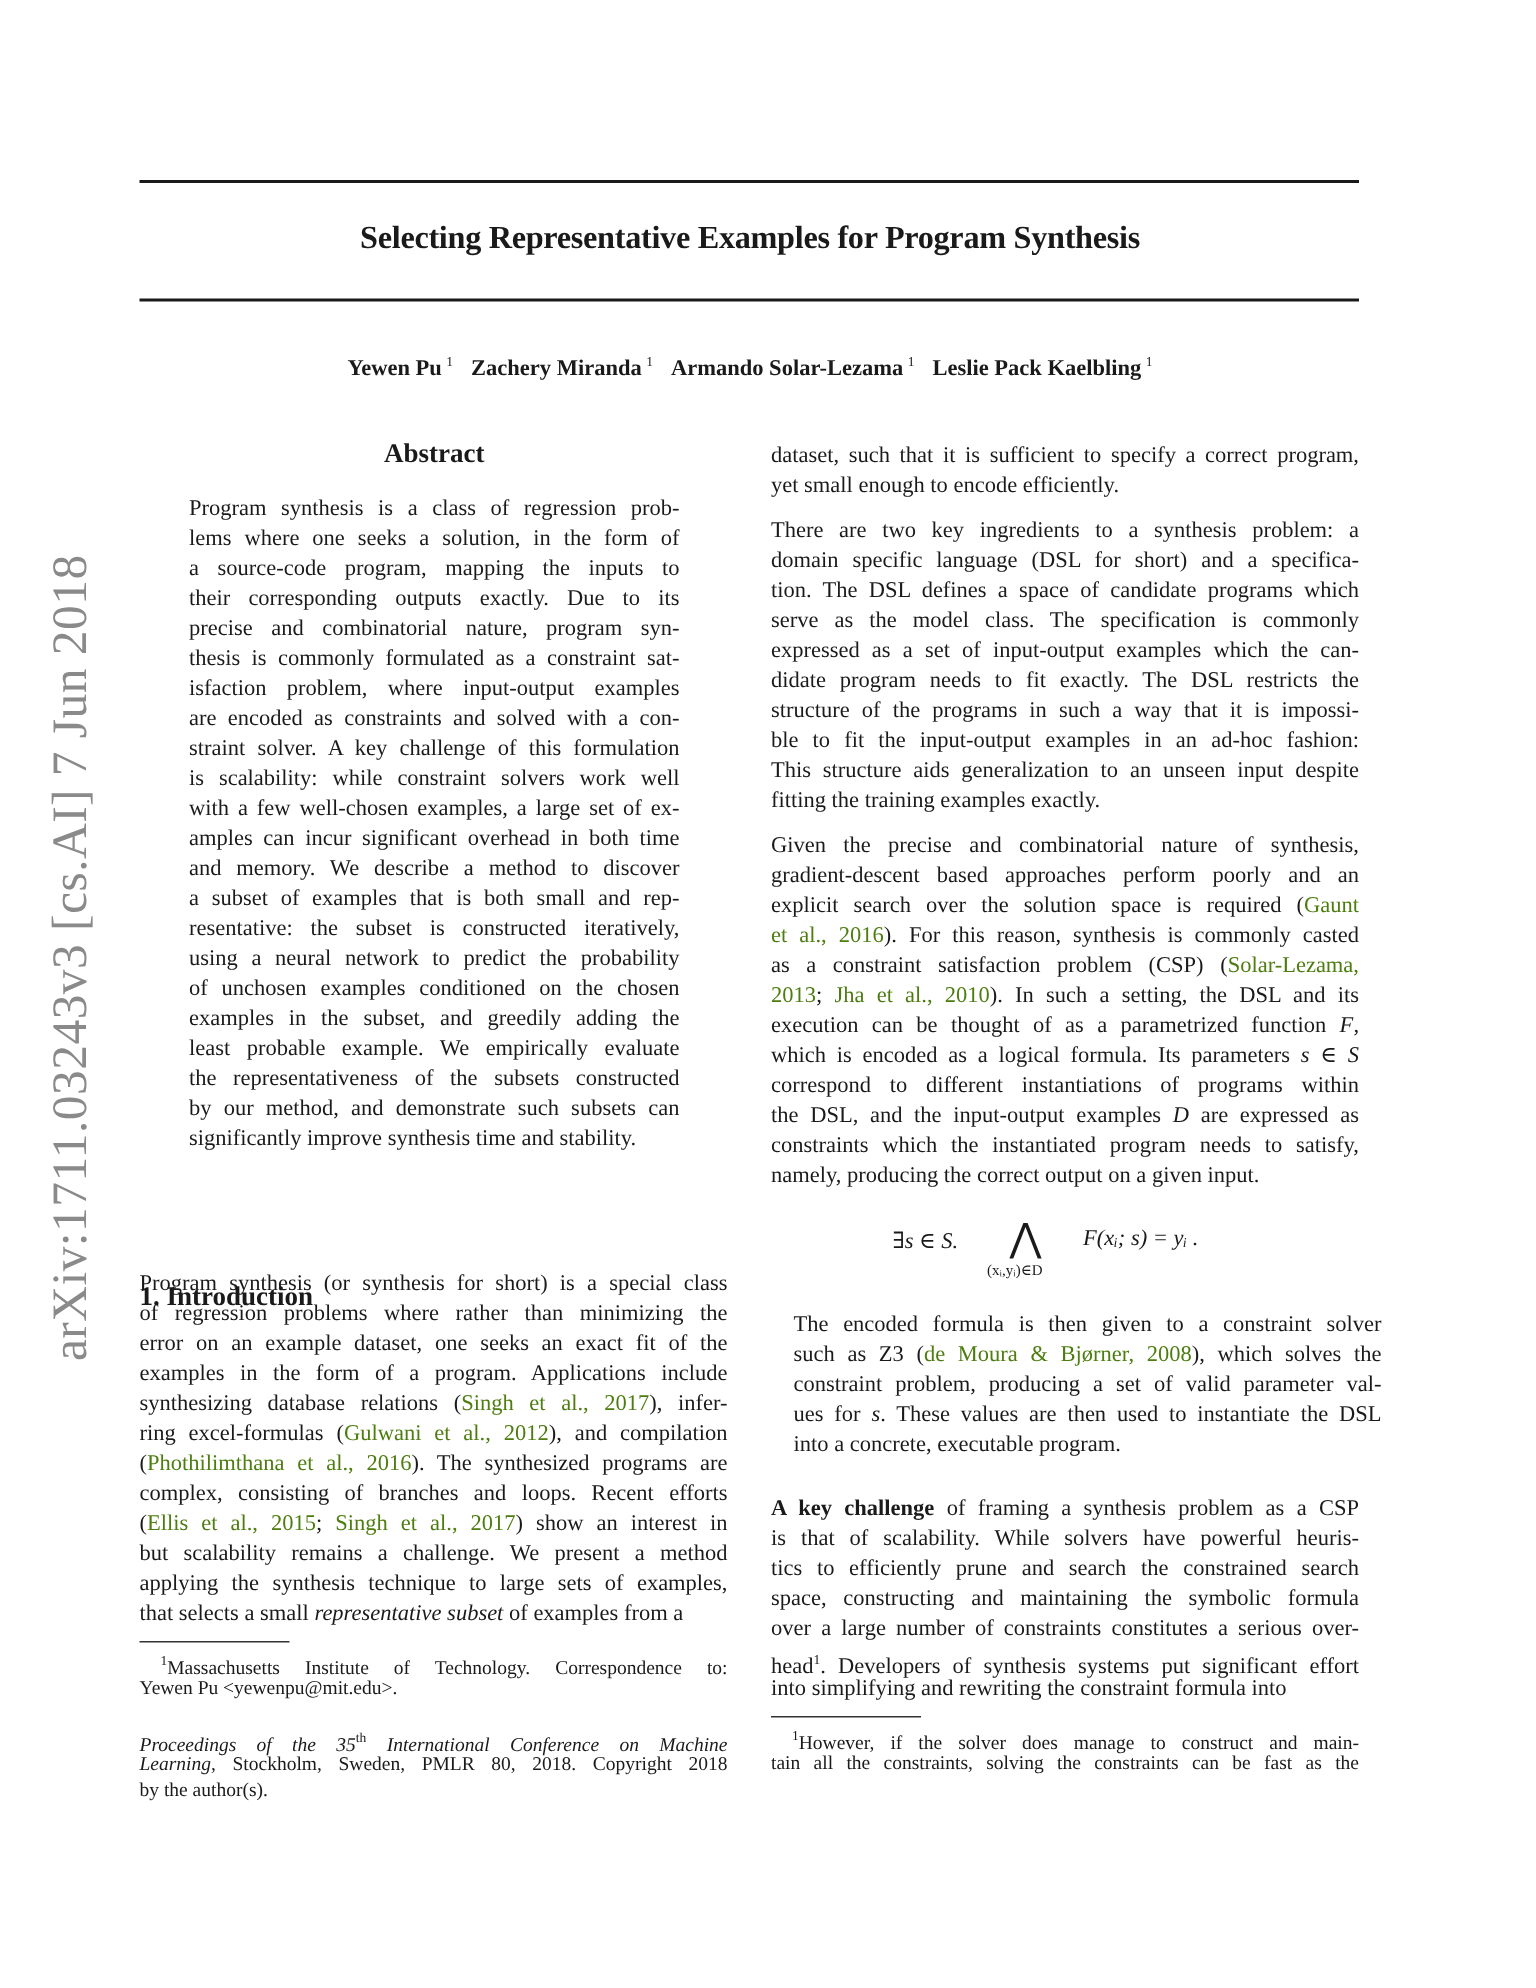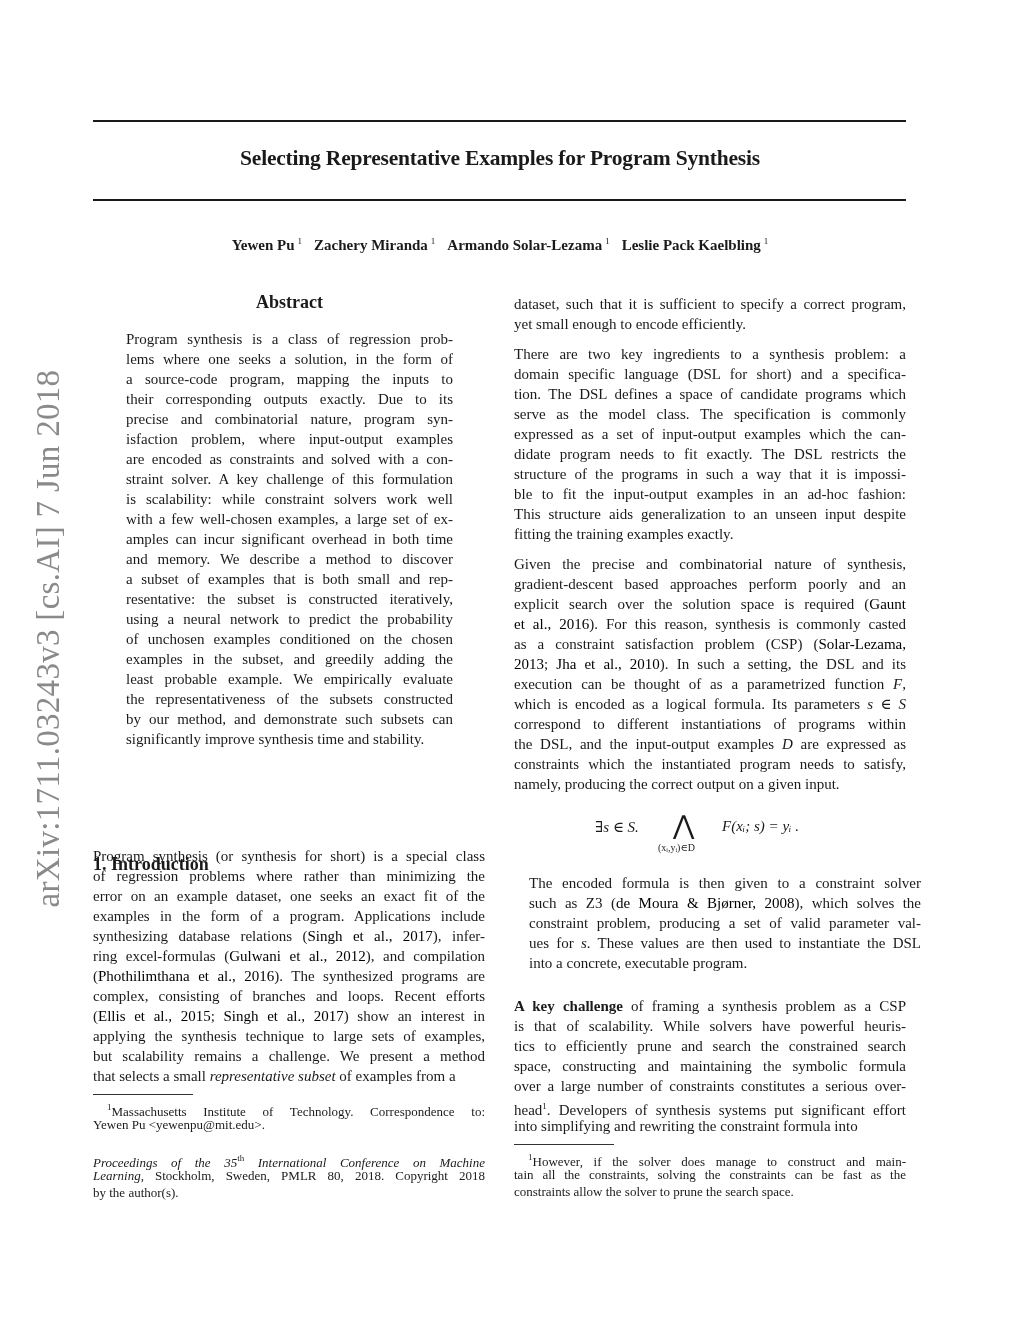--- a/index.html
+++ b/index.html
@@ -19,21 +19,21 @@
            letter-spacing:0.3px; text-align:center; white-space:nowrap; }
   .col { position:absolute; font-size:15px; line-height:20px; }
   .line { display:block; text-align:justify; text-align-last:justify; white-space:nowrap;
           height:20px; overflow:visible; }
   .line.last { text-align-last:left; }
   #abstract-title { position:absolute; top:292px; left:126px; width:327px; text-align:center;
                     font-weight:bold; font-size:18px; }
   #abstract { top:329px; left:126px; width:327px; }
   #intro-heading { position:absolute; top:812px; left:93px; font-weight:bold; font-size:18px;margin-top:42px; }
   #intro { top:846px; left:93px; width:392px; }
-  .cite { color:#000000; }
+  .cite { color:#4d7c0f; }
   .ital { font-style:italic; }
   #fn-rule-left { position:absolute; top:1094px; left:93px; width:100px; height:1px; background:#333; }
   #fn-left { top:1099px; left:93px; width:392px; font-size:13px; line-height:17px; }
   #fn-left .line { height:17px; }
   #proc { top:1150px; left:93px; width:392px; font-size:13px; line-height:17px; }
   #proc .line { height:17px; }
   #right-col { top:294px; left:514px; width:392px; }
   .para-gap { height:10px; }
   #equation { position:absolute; top:814px; left:595px; width:260px; height:46px; font-size:15px;text-align:center; }
   #eq-main { position:absolute; left:0; top:4px; white-space:nowrap; }
@@ -60,20 +60,21 @@
 
 <div id="arxiv">arXiv:1711.03243v3  [cs.AI]  7 Jun 2018</div>
 
 <div id="abstract-title">Abstract</div>
 <div class="col" id="abstract">
     <span class="line"><span>Program synthesis is a class of regression prob-</span></span>
     <span class="line"><span>lems where one seeks a solution, in the form of</span></span>
     <span class="line"><span>a source-code program, mapping the inputs to</span></span>
     <span class="line"><span>their corresponding outputs exactly.  Due to its</span></span>
     <span class="line"><span>precise and combinatorial nature, program syn-</span></span>
+    <span class="line"><span>thesis is commonly formulated as a constraint sat-</span></span>
     <span class="line"><span>isfaction problem, where input-output examples</span></span>
     <span class="line"><span>are encoded as constraints and solved with a con-</span></span>
     <span class="line"><span>straint solver. A key challenge of this formulation</span></span>
     <span class="line"><span>is scalability: while constraint solvers work well</span></span>
     <span class="line"><span>with a few well-chosen examples, a large set of ex-</span></span>
     <span class="line"><span>amples can incur significant overhead in both time</span></span>
     <span class="line"><span>and memory. We describe a method to discover</span></span>
     <span class="line"><span>a subset of examples that is both small and rep-</span></span>
     <span class="line"><span>resentative: the subset is constructed iteratively,</span></span>
     <span class="line"><span>using a neural network to predict the probability</span></span>
@@ -89,22 +90,22 @@
 <div class="col" id="intro">
     <span class="line"><span>Program synthesis (or synthesis for short) is a special class</span></span>
     <span class="line"><span>of regression problems where rather than minimizing the</span></span>
     <span class="line"><span>error on an example dataset, one seeks an exact fit of the</span></span>
     <span class="line"><span>examples in the form of a program.  Applications include</span></span>
     <span class="line"><span>synthesizing database relations (</span><span class="cite">Singh et al., 2017</span><span>), infer-</span></span>
     <span class="line"><span>ring excel-formulas (</span><span class="cite">Gulwani et al., 2012</span><span>), and compilation</span></span>
     <span class="line"><span>(</span><span class="cite">Phothilimthana et al., 2016</span><span>). The synthesized programs are</span></span>
     <span class="line"><span>complex, consisting of branches and loops. Recent efforts</span></span>
     <span class="line"><span>(</span><span class="cite">Ellis et al., 2015</span><span>; </span><span class="cite">Singh et al., 2017</span><span>) show an interest in</span></span>
+    <span class="line"><span>but scalability remains a challenge.  We present a method</span></span>
     <span class="line"><span>applying the synthesis technique to large sets of examples,</span></span>
-    <span class="line"><span>but scalability remains a challenge.  We present a method</span></span>
     <span class="line last"><span>that selects a small </span><span class="ital">representative subset</span><span> of examples from a</span></span>
   </div>
 
 <div id="fn-rule-left"></div>
 <div class="col" id="fn-left">
     <span class="line" style="text-indent: 14px;"><sup class="fn">1</sup><span>Massachusetts Institute of Technology.  Correspondence to:</span></span>
     <span class="line last"><span>Yewen Pu &lt;yewenpu@mit.edu&gt;.</span></span>
   </div>
 <div class="col" id="proc">
     <span class="line"><span class="ital">Proceedings of the </span><span class="ital">35</span><sup class="fn">th</sup><span class="ital"> International Conference on Machine</span></span>
@@ -168,14 +169,13 @@
     <span class="line"><span>space, constructing and maintaining the symbolic formula</span></span>
     <span class="line"><span>over a large number of constraints constitutes a serious over-</span></span>
     <span class="line"><span>head</span><sup class="fn">1</sup><span>. Developers of synthesis systems put significant effort</span></span>
     <span class="line last"><span>into simplifying and rewriting the constraint formula into</span></span>
   </div>
 
 <div id="fn-rule-right"></div>
 <div class="col" id="fn-right">
     <span class="line" style="text-indent: 14px;"><sup class="fn">1</sup><span>However, if the solver does manage to construct and main-</span></span>
     <span class="line"><span>tain all the constraints, solving the constraints can be fast as the</span></span>
-    <span class="line last"><span>constraints allow the solver to prune the search space.</span></span>
   </div>
 
 </body></html>

